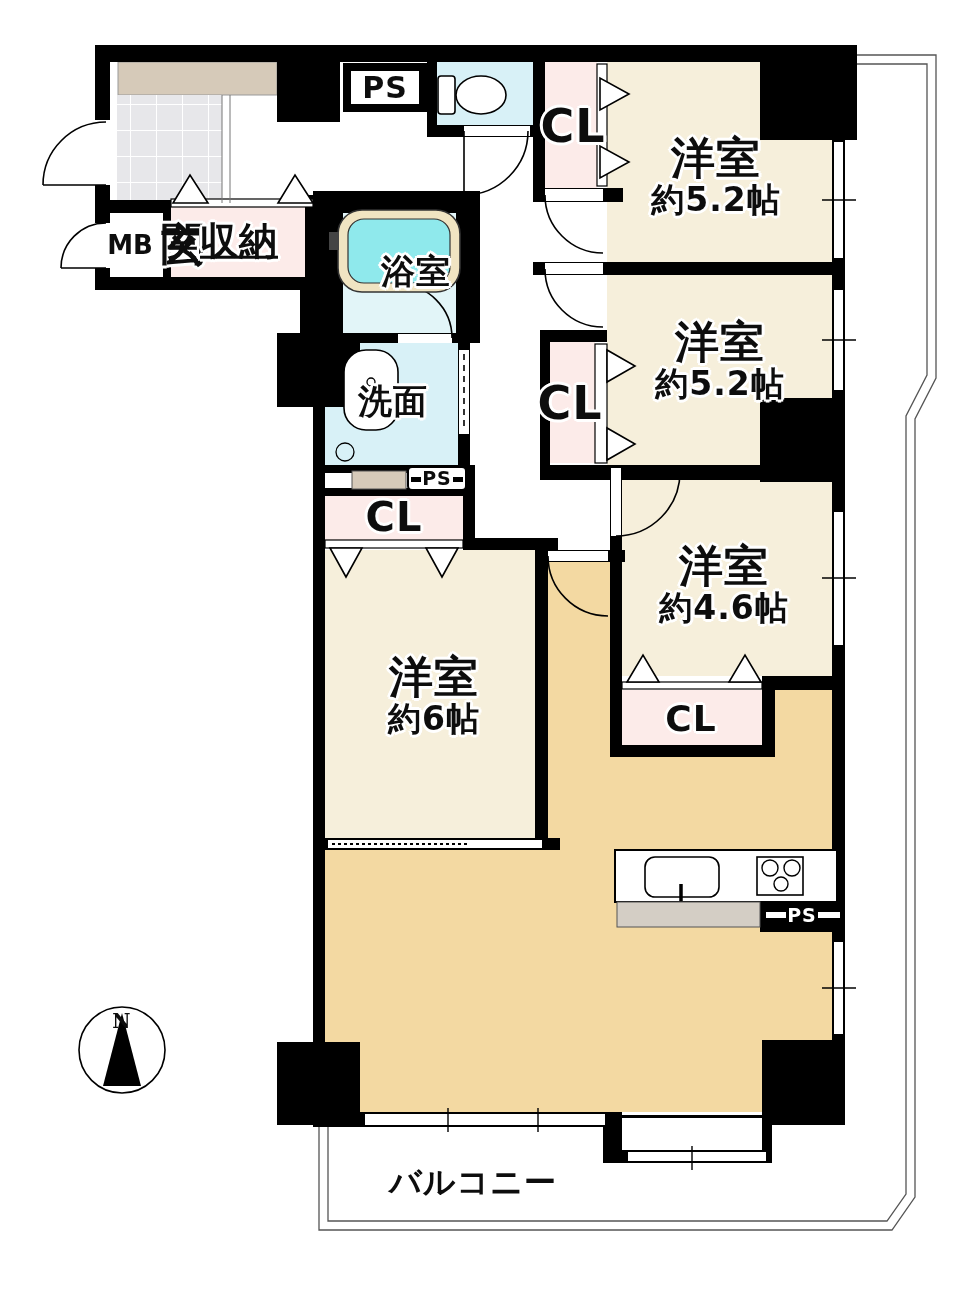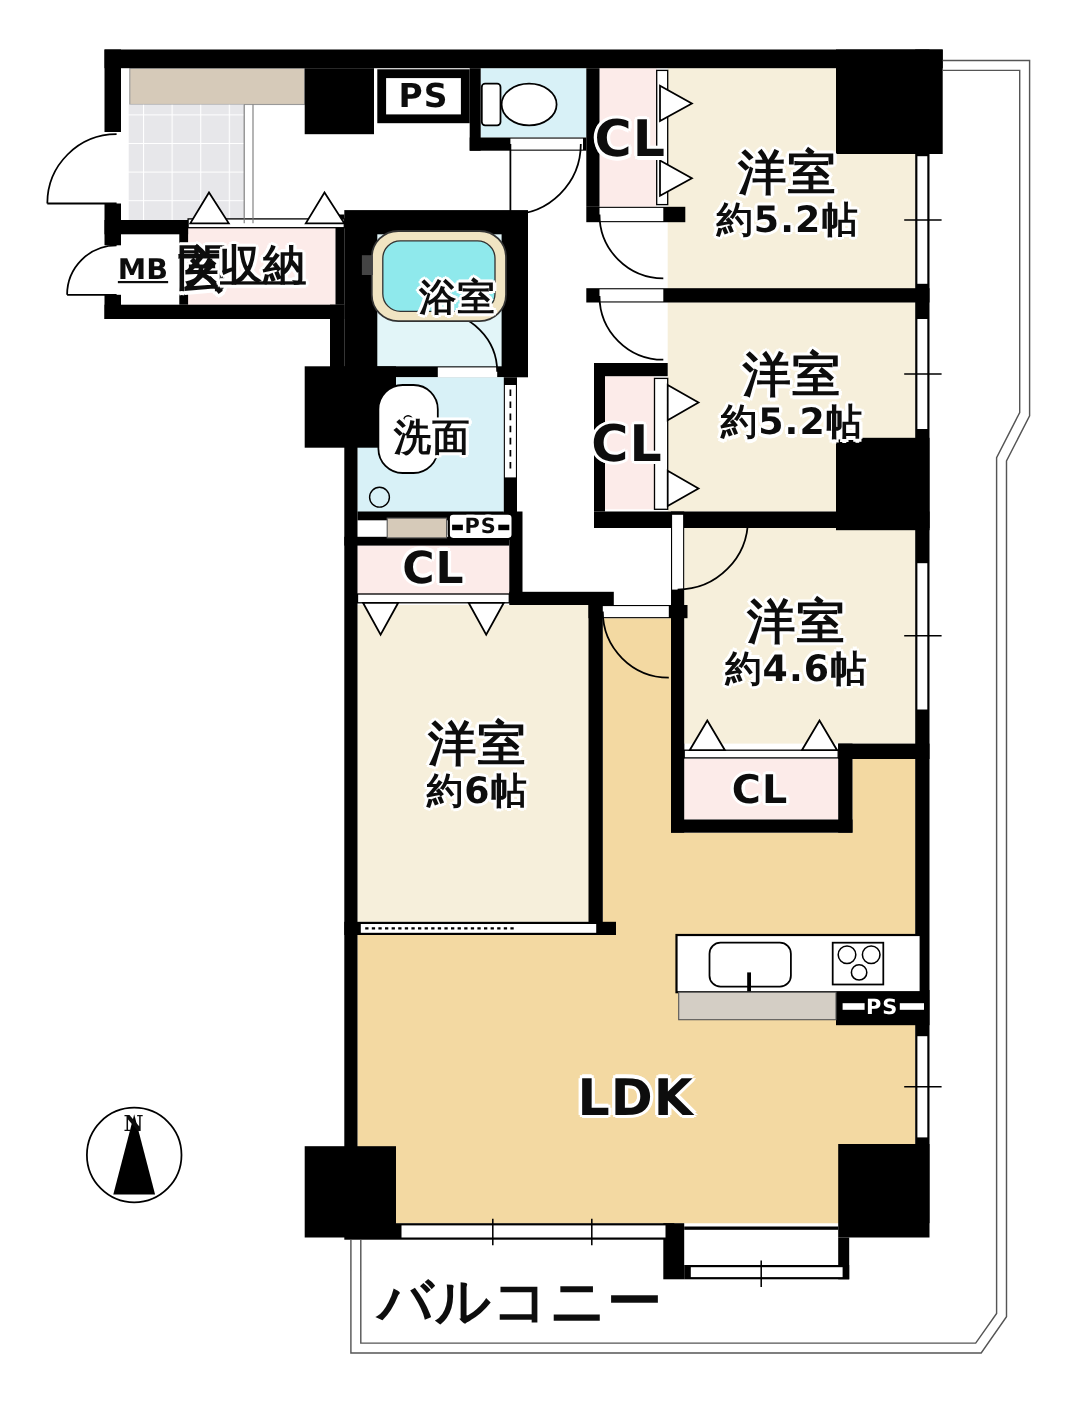--- a/index.html
+++ b/index.html
@@ -18,23 +18,23 @@
   .lbl{position:absolute;transform:translate(-50%,-50%);color:#0d0d0d;font-weight:700;
        white-space:nowrap;text-align:center;line-height:1.12;letter-spacing:1px;
        text-shadow:-2px -2px 0 #fff,2px -2px 0 #fff,-2px 2px 0 #fff,2px 2px 0 #fff,
                    0 -3px 0 #fff,0 3px 0 #fff,-3px 0 0 #fff,3px 0 0 #fff;}
   .vert{writing-mode:vertical-rl;text-orientation:upright;letter-spacing:4px;}
   .sz-room{font-size:44px;} .sz-size{font-size:33px;}
   .sz-cl-big{font-size:46px;font-weight:600;} .sz-cl-mid{font-size:40px;font-weight:600;}
   .sz-cl-sm{font-size:36px;font-weight:600;}
   .ps-top{font-size:30px;font-weight:600;} .ps-sm{font-size:19px;font-weight:700;}
   .ps-k{font-size:19px;font-weight:700;color:#fff;text-shadow:none;}
-  .mb{font-size:26px;font-weight:600;letter-spacing:0;text-decoration:underline;}
+  .mb{font-size:26px;font-weight:600;letter-spacing:0;}
   .genkan{font-size:44px;} .shunou{font-size:38px;} .wet{font-size:34px;}
-  .ldk1{font-size:46px;} .ldk2{font-size:42px;} .balc{font-size:50px;}
+  .ldk1{font-size:46px;} .ldk2{font-size:42px;} .balc{font-size:32px;}
   .north{font-size:20px;font-weight:700;font-family:"DejaVu Serif","Liberation Serif",serif;text-shadow:none;}
 </style>
 </head>
 <body>
 
 <div id="plan">
 <svg width="979" height="1293" viewBox="0 0 979 1293">
   <defs>
     <pattern id="tilePat" width="26" height="26" patternUnits="userSpaceOnUse">
       <rect width="26" height="26" style="fill:var(--tile-gray,#e7e7ea)"></rect>
@@ -203,36 +203,35 @@
 <div class="lbl genkan vert" style="left:184px;top:188px;">玄関</div>
 <div class="lbl mb" style="left:130px;top:246px;">MB</div>
 <div class="lbl shunou" style="left:239px;top:241px;text-decoration:underline;">収納</div>
 <div class="lbl ps-top" style="left:385px;top:88px;">PS</div>
 <div class="lbl sz-cl-big" style="left:573px;top:127px;">CL</div>
 <div class="lbl" style="left:716px;top:176px;">
   <div class="sz-room">洋室</div>
   <div class="sz-size">約5.2帖</div>
 </div>
 <div class="lbl wet" style="left:416px;top:271px;">浴室</div>
-<div class="lbl wet" style="left:393px;top:401px;font-family:Liberation Mono, monospace;">洗面</div>
+<div class="lbl wet" style="left:393px;top:401px;">洗面</div>
 <div class="lbl sz-cl-big" style="left:570px;top:404px;">CL</div>
 <div class="lbl" style="left:720px;top:360px;">
   <div class="sz-room">洋室</div>
   <div class="sz-size">約5.2帖</div>
 </div>
 <div class="lbl ps-sm" style="left:437px;top:479px;">PS</div>
 <div class="lbl sz-cl-mid" style="left:394px;top:517px;">CL</div>
 <div class="lbl" style="left:724px;top:584px;">
   <div class="sz-room">洋室</div>
   <div class="sz-size">約4.6帖</div>
 </div>
 <div class="lbl sz-cl-sm" style="left:691px;top:719px;">CL</div>
 <div class="lbl" style="left:434px;top:695px;">
   <div class="sz-room">洋室</div>
   <div class="sz-size">約6帖</div>
 </div>
 <div class="lbl" style="left:578px;top:998px;">
-  <div class="ldk1">LDK</div>
 </div>
 <div class="lbl ps-k" style="left:802px;top:916px;">PS</div>
 <div class="lbl balc" style="left:473px;top:1183px;">バルコニー</div>
 <div class="lbl north" style="left:122px;top:1021px;">N</div>
 </div>
 
 </body></html>

